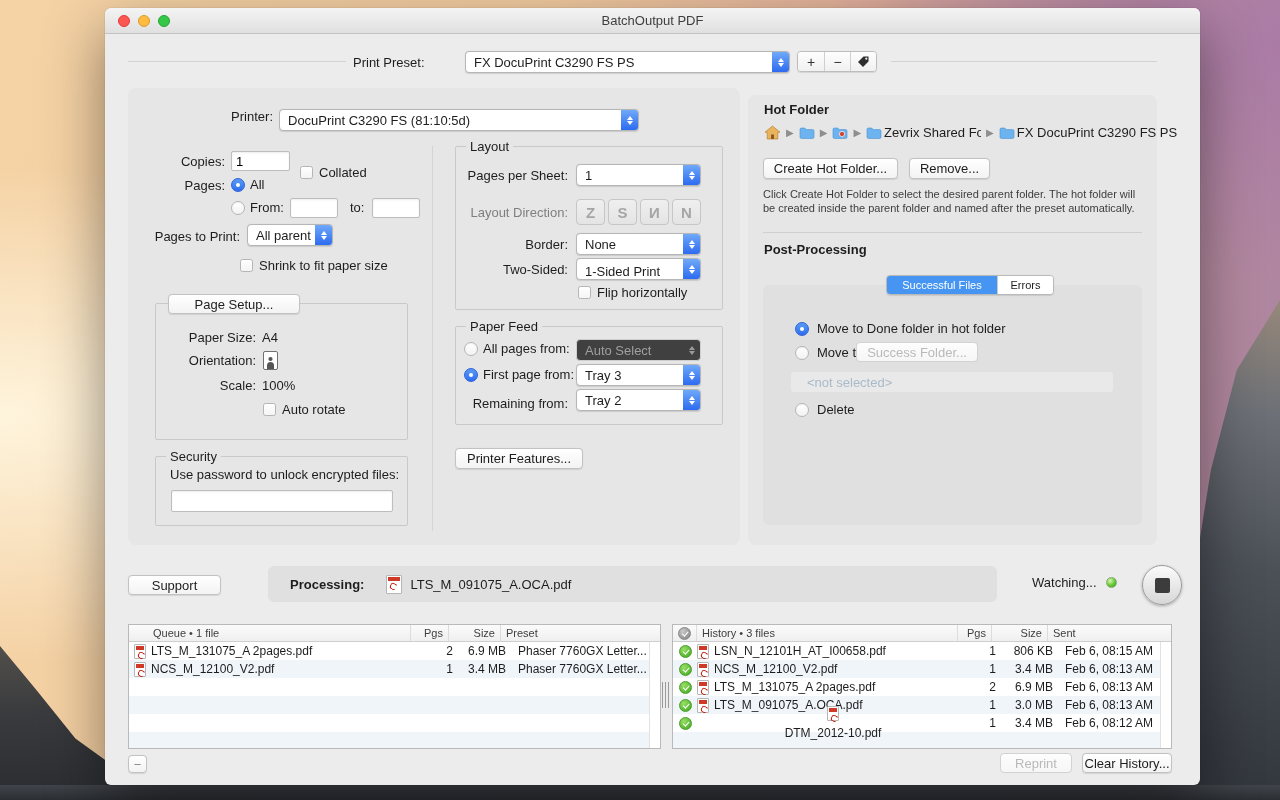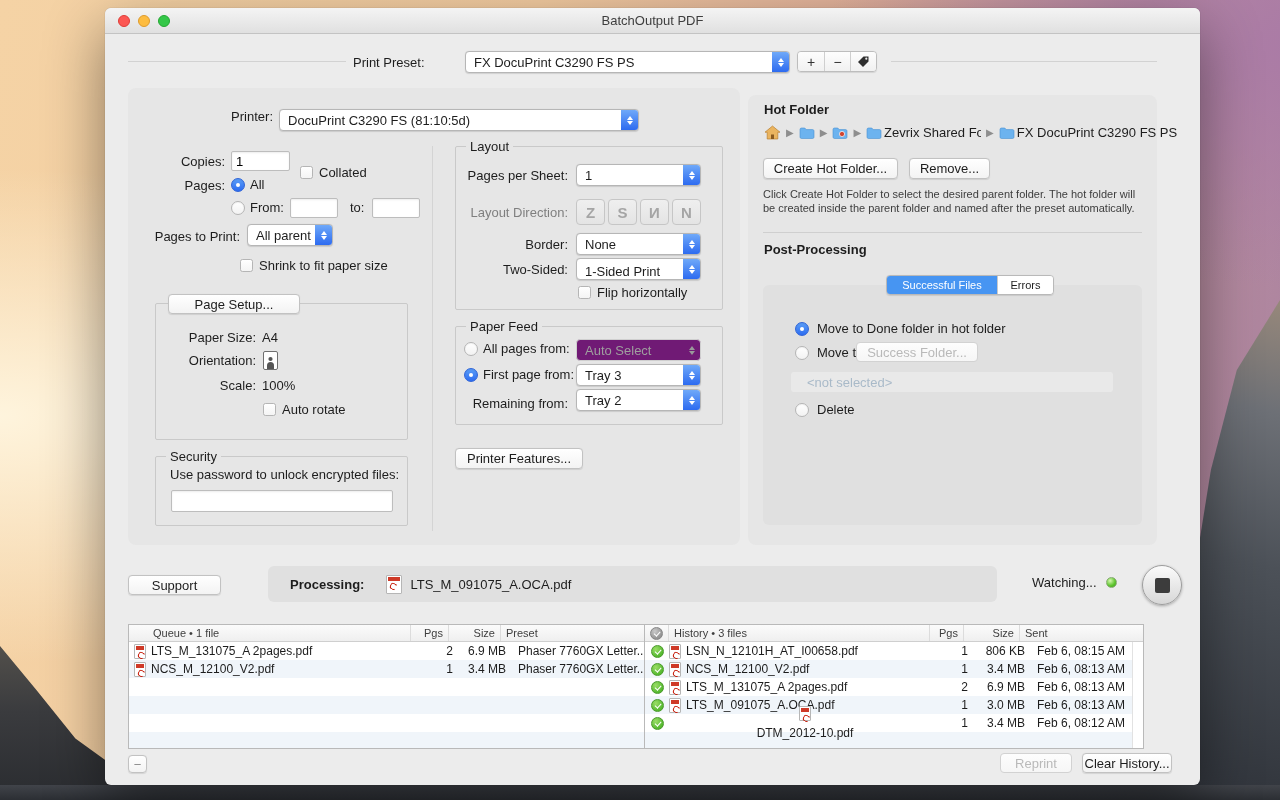--- a/index.html
+++ b/index.html
@@ -49,21 +49,21 @@
     font-size:13px; color:#1d1d1d; display:flex; align-items:center; justify-content:center;
     box-shadow:0 .5px 1px rgba(0,0,0,.10); white-space:nowrap; }
   .btn.dis { color:#b9b9b9; background:linear-gradient(#fdfdfd,#f6f6f6); border-color:#d2d2d2; box-shadow:none; }
   .txt { background:#fff; border:1px solid #bdbdbd; border-radius:2px; font-size:13px; padding:0 4px;
     font-family:"Liberation Sans","DejaVu Sans",sans-serif; box-shadow:inset 0 1px 2px rgba(0,0,0,.08); }
   .dd { background:#fff; border:1px solid #b6b6b6; border-radius:4px; height:22px;
     display:flex; align-items:center; font-size:13px; box-shadow:0 .5px 1px rgba(0,0,0,.12); overflow:hidden; }
   .dd .val { flex:1; padding-left:8px; white-space:nowrap; overflow:hidden; }
   .dd .step { width:17px; align-self:stretch; background:linear-gradient(#6fa9f9,#2d6bf0);
     display:flex; flex-direction:column; align-items:center; justify-content:center; gap:1px; }
-  .dd.dis2 { background:#701a75; border-color:#cfcfcf; box-shadow:none; }
+  .dd.dis2 { background:#404040; border-color:#cfcfcf; box-shadow:none; }
   .dd.dis2 .val { color:#9f9f9f; }
   .dd.dis2 .step { background:transparent; }
   .chev { width:0; height:0; border-left:3.5px solid transparent; border-right:3.5px solid transparent; }
   .chev.up { border-bottom:4px solid #fff; }
   .chev.dn { border-top:4px solid #fff; }
   .dd.dis2 .chev.up { border-bottom-color:#9a9a9a; }
   .dd.dis2 .chev.dn { border-top-color:#9a9a9a; }
   .radio { width:14px; height:14px; border-radius:50%; background:linear-gradient(#fff,#f2f2f2);
     border:1px solid #b5b5b5; flex:0 0 auto; position:relative; box-shadow:inset 0 1px 1px rgba(0,0,0,.05); }
   .radio.sel { background:linear-gradient(#5a9ef8,#2d6cf0); border-color:#2f64d8; }
@@ -477,21 +477,21 @@
     </div>
     <div class="tr"></div>
     <div class="tr alt"></div>
     <div class="tr"></div>
     <div class="tr alt"></div>
     <div class="track"></div>
   </div>
 
   <div class="split"></div>
 
-  <div class="tbl" style="left:539px; width:500px;">
+  <div class="tbl" style="left:567px; width:500px;">
     <div class="thead">
       <div class="th c-status" style="padding:0;">
           <span class="okicon grey"></span>
         </div>
       <div class="th" style="flex:1;">History • 3 files</div>
       <div class="th" style="width:34px; justify-content:flex-end;">Pgs</div>
       <div class="th" style="width:56px; justify-content:flex-end;">Size</div>
       <div class="th" style="width:123px;">Sent</div>
     </div>
     <div class="tr">

